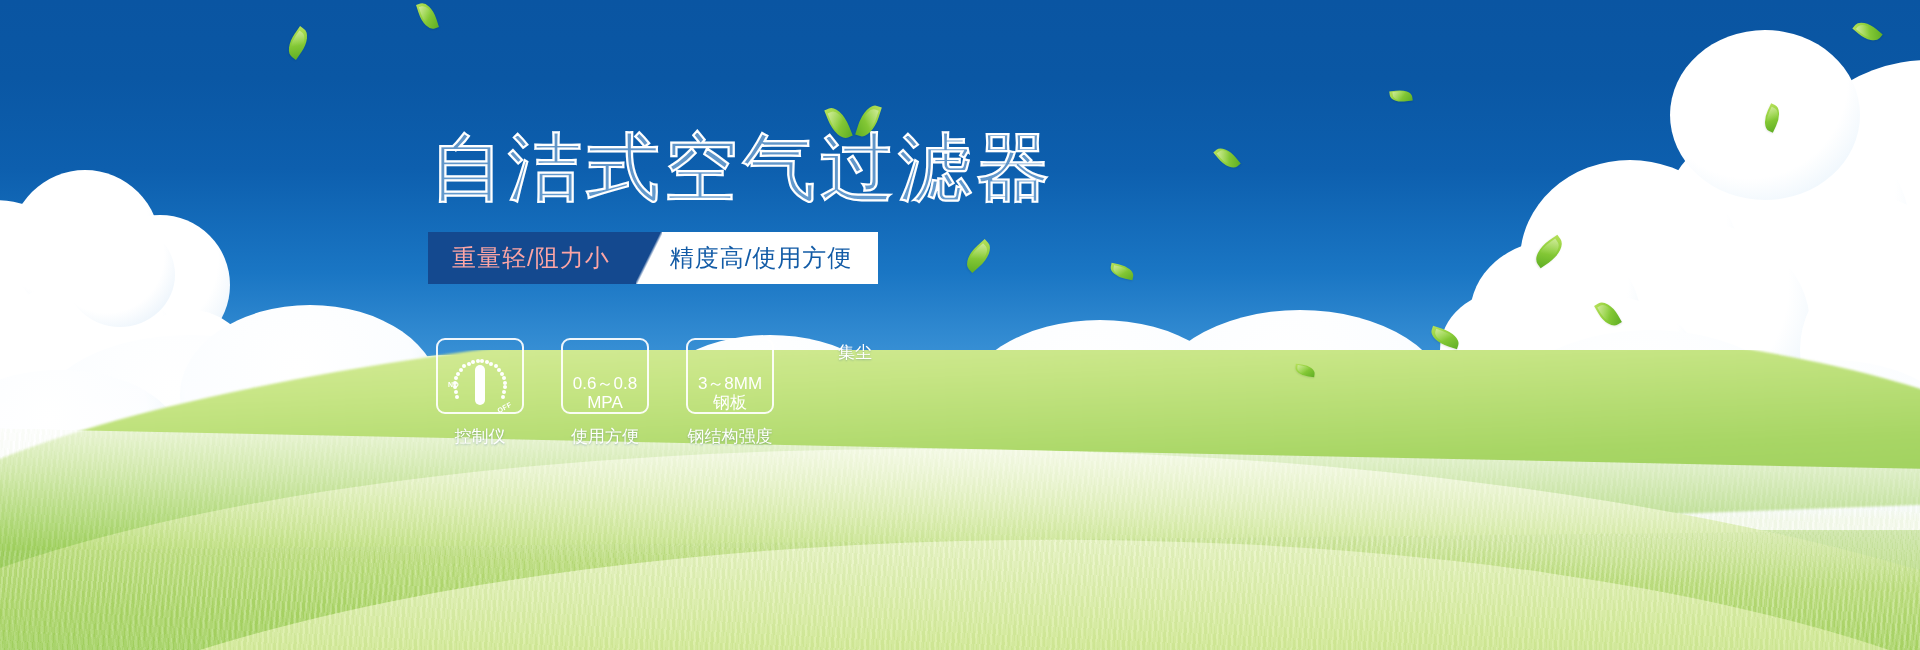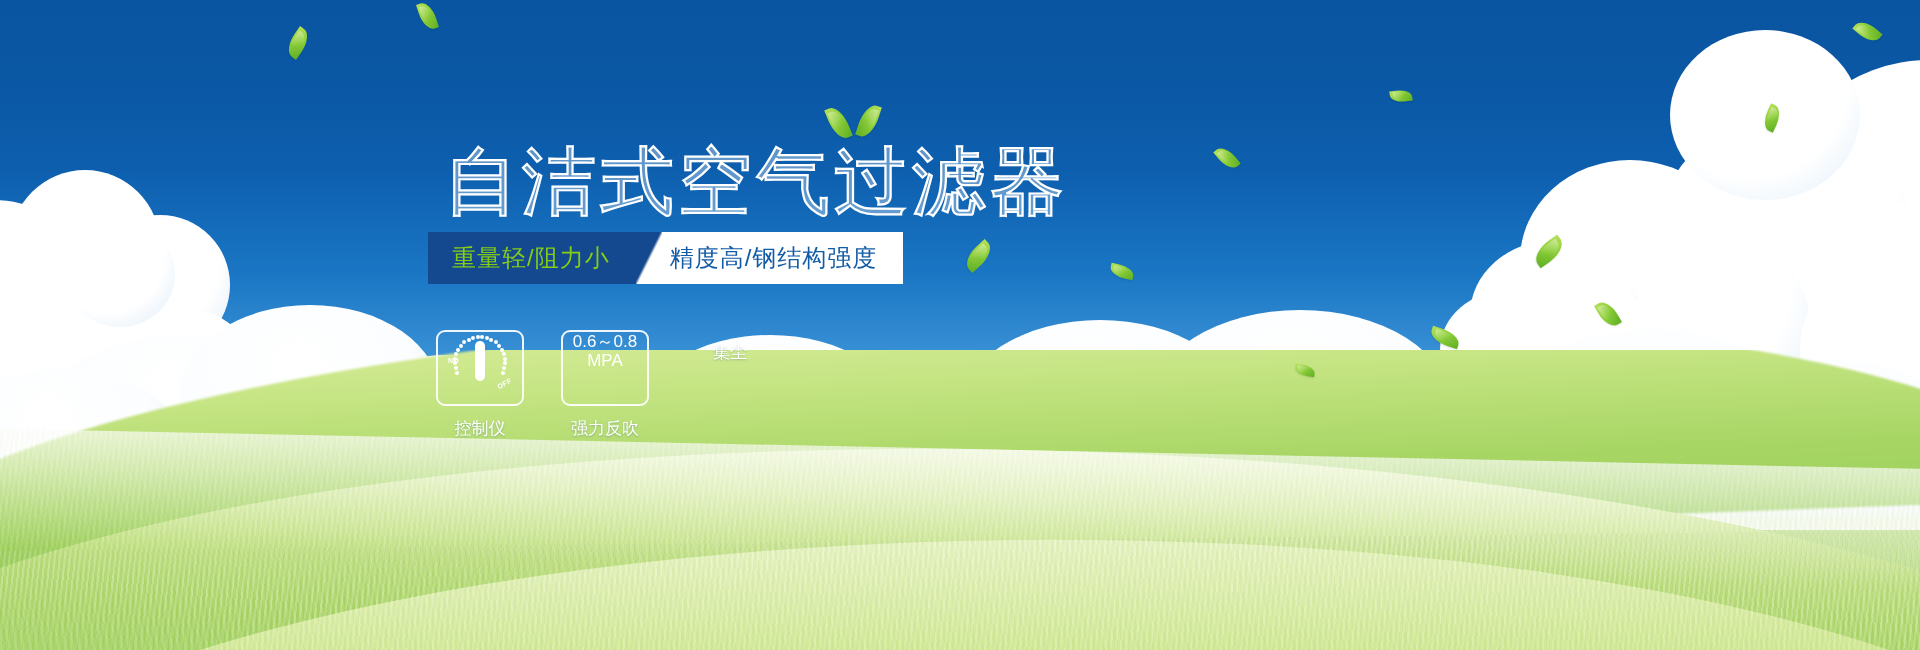--- a/index.html
+++ b/index.html
@@ -98,21 +98,21 @@
     content:"";position:absolute;left:12%;top:12%;width:78%;height:78%;
     background:linear-gradient(135deg, rgba(255,255,255,.40), rgba(255,255,255,0) 60%);
     border-radius:0 70% 0 70%;
   }
 
   
   #content{position:absolute;left:0;top:0;width:1920px;height:650px;}
 
   #title-wrap{position:absolute;left:430px;top:130px;}
   #page-title{
-    margin:14px;
+    margin:0;
     font-size:74px;
     line-height:1;
     font-weight:400;
     letter-spacing:4px;
     color:transparent;
     -webkit-text-stroke:2.2px #ffffff;
     text-shadow:0 0 1px rgba(255,255,255,.35);
     white-space:nowrap;
     font-family:"DejaVu Sans","Liberation Sans",sans-serif;
   }
@@ -120,21 +120,21 @@
   #title-leaf-a{left:400px;top:-24px;transform:rotate(-22deg);}
   #title-leaf-b{left:430px;top:-26px;transform:rotate(18deg) scaleX(-1);}
 
   
   #subtitle-bar{
     position:absolute;left:428px;top:232px;
     height:52px;display:flex;align-items:stretch;
   }
   #subtitle-left{
     background:#14498f;
-    color:#84cc16;
+    color:#fca5a5;
     display:flex;align-items:center;
     padding:0 26px 0 24px;
     font-size:24px;letter-spacing:1px;
     white-space:nowrap;
   }
   #subtitle-sep{
     width:26px;
     background:linear-gradient(to bottom right, #14498f 0 47%, #ffffff 53% 100%);
   }
   #subtitle-right{
@@ -150,24 +150,25 @@
   #features{
     position:absolute;left:434px;top:330px;
     display:flex;gap:33px;align-items:flex-start;
   }
   .feature{width:92px;display:flex;flex-direction:column;align-items:center;}
   .feature-box{
     width:88px;height:76px;
     border:2px solid rgba(255,255,255,.92);
     border-radius:9px;
     display:flex;flex-direction:column;
-    align-items:center;justify-content:flex-start;
+    align-items:center;justify-content:flex-end;
     color:#ffffff;
     position:relative;
     overflow:visible;
+    margin-top:8px;
   }
   .feature-text{
     font-size:17px;line-height:1.12;text-align:center;
     letter-spacing:0;white-space:nowrap;
   }
   .feature-text.cn{font-size:17px;}
   .feature-label{
     margin-top:11px;
     font-size:17px;color:#ffffff;white-space:nowrap;
     text-shadow:0 1px 2px rgba(20,70,130,.30);
@@ -301,21 +302,21 @@
 
     <div id="title-wrap">
       <h1 id="page-title">自洁式空气过滤器</h1>
       <span class="leaf title-leaf" id="title-leaf-a"></span>
       <span class="leaf title-leaf" id="title-leaf-b"></span>
     </div>
 
     <div id="subtitle-bar">
       <div id="subtitle-left">重量轻/阻力小</div>
       <div id="subtitle-sep"></div>
-      <div id="subtitle-right">精度高/钢结构强度</div>
+      <div id="subtitle-right">精度高/使用方便</div>
     </div>
 
     <div id="features">
 
       <div class="feature">
         <div class="feature-box">
           <div class="gauge">
             <div class="needle"></div>
             <span class="g-lab g-no">NO</span>
             <span class="g-lab g-off">OFF</span>
@@ -344,24 +345,31 @@
             </div>
         </div>
         <div class="feature-label">控制仪</div>
       </div>
 
       <div class="feature">
         <div class="feature-box">
           <div class="feature-text">0.6～0.8</div>
           <div class="feature-text">MPA</div>
         </div>
-        <div class="feature-label">强力反吹</div>
+        <div class="feature-label">使用方便</div>
       </div>
 
 
+      <div class="feature">
+        <div class="feature-box">
+          <div class="feature-text">3～8MM</div>
+          <div class="feature-text cn">钢板</div>
+        </div>
+        <div class="feature-label">钢结构强度</div>
+      </div>
 
       <div class="feature">
         <div class="feature-label">集尘</div>
       </div>
 
     </div>
   </div>
 </div>
 
 </body></html>

